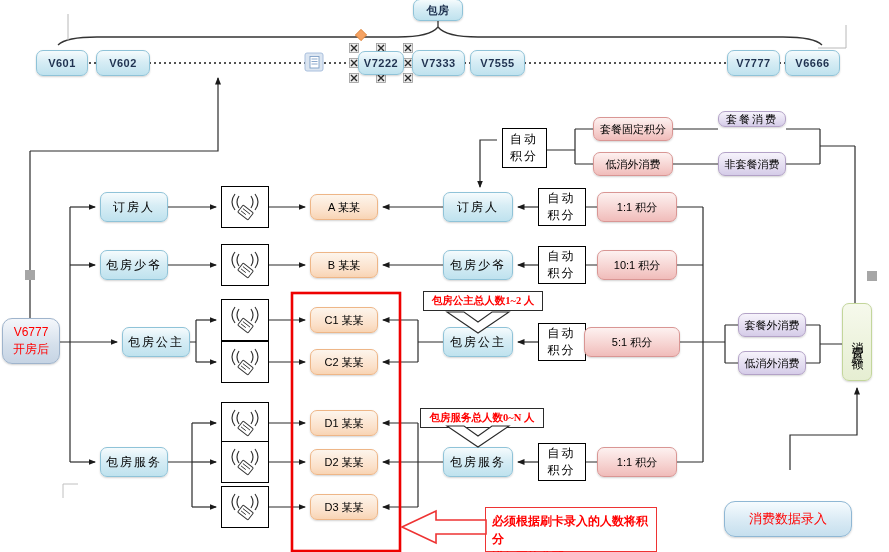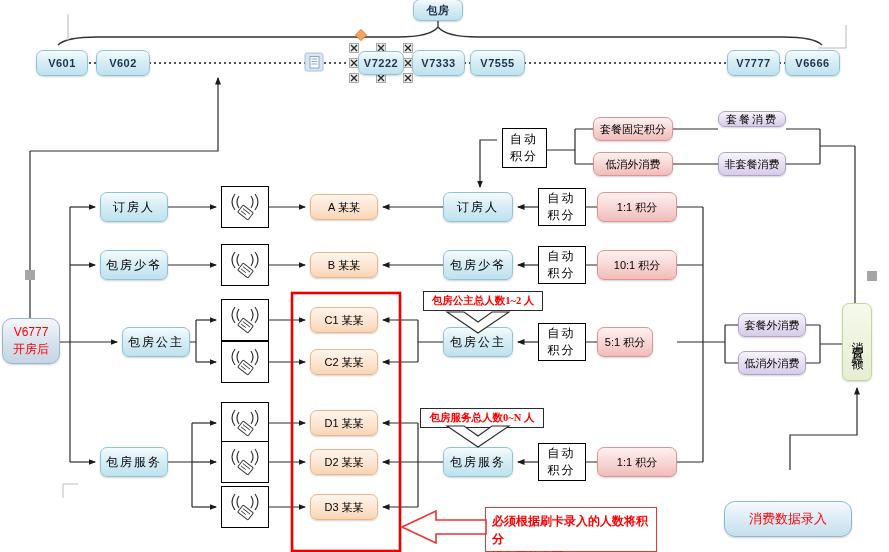--- a/index.html
+++ b/index.html
@@ -331,21 +331,21 @@
   <div class="node plain autobox" style="left:538px;top:443px;width:48px;height:38px">
       <span>自动积分</span>
     </div>
 
   <div class="node pink rnd small" style="left:597px;top:192px;width:80px;height:30px">
       <span>1:1 积分</span>
     </div>
   <div class="node pink rnd small" style="left:597px;top:250px;width:80px;height:30px">
       <span>10:1 积分</span>
     </div>
-  <div class="node pink rnd small" style="left:597px;top:327px;width:56px;height:30px">
+  <div class="node pink rnd small" style="left:584px;top:327px;width:96px;height:30px">
       <span>5:1 积分</span>
     </div>
   <div class="node pink rnd small" style="left:597px;top:447px;width:80px;height:30px">
       <span>1:1 积分</span>
     </div>
 
   <div class="node pink rnd small" style="left:593px;top:117px;width:80px;height:24px">
       <span>套餐固定积分</span>
     </div>
   <div class="node pink rnd small" style="left:593px;top:152px;width:80px;height:24px">

